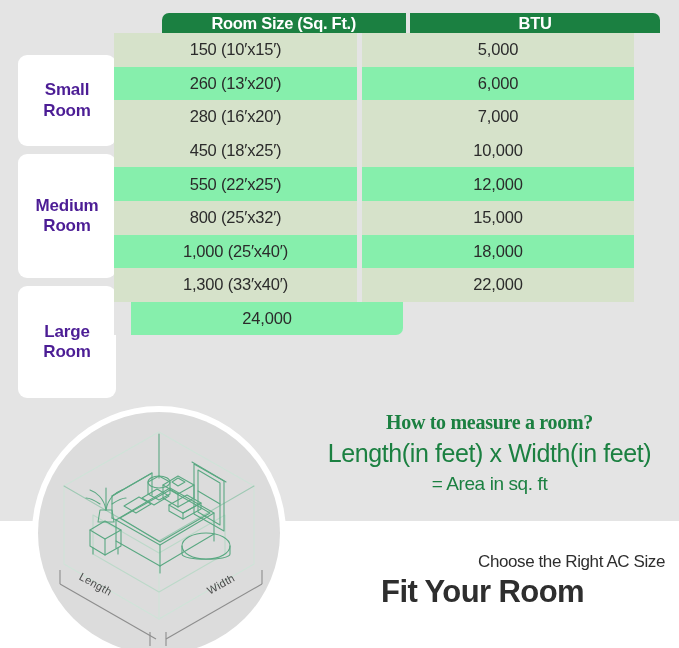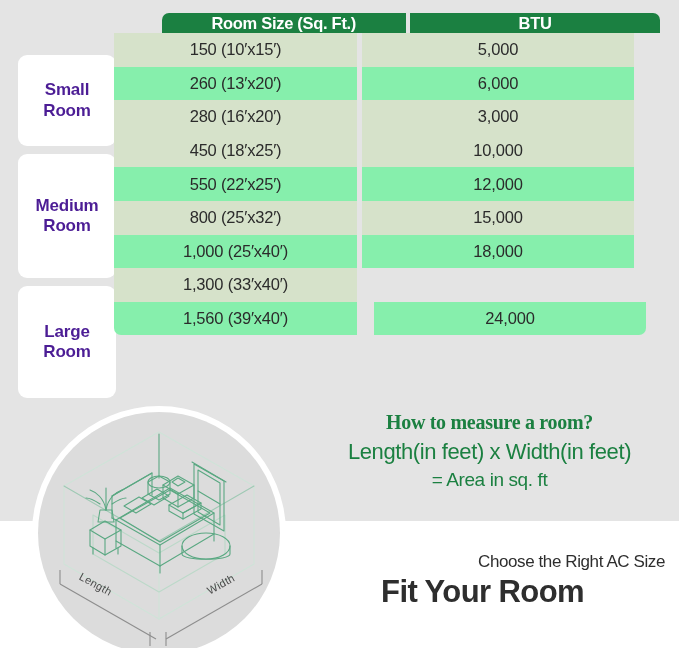--- a/index.html
+++ b/index.html
@@ -152,21 +152,21 @@
     color: #1b8041;
   }
   .measure-title {
     font-size: 20px;
     font-weight: bold;
     letter-spacing: -0.3px;
     line-height: 1.25;
     font-family: Liberation Serif, serif;
   }
   .measure-line1 {
-    font-size: 22px;
+    font-size: 25px;
     letter-spacing: -0.4px;
     line-height: 1.35;
     margin-top: 2px;
   }
   .measure-line2 {
     font-size: 19px;
     letter-spacing: -0.4px;
     line-height: 1.35;
   }
 
@@ -249,21 +249,21 @@
         <div class="tcell c-btu">5,000</div>
       </div>
       <div class="trow band-dark">
         <div class="tcell c-room">260 (13′x20′)</div>
         <div class="c-gap"></div>
         <div class="tcell c-btu">6,000</div>
       </div>
       <div class="trow band-light">
         <div class="tcell c-room">280 (16′x20′)</div>
         <div class="c-gap"></div>
-        <div class="tcell c-btu">3,000</div>
+        <div class="tcell c-btu">7,000</div>
       </div>
       <div class="trow band-light">
         <div class="tcell c-room">450 (18′x25′)</div>
         <div class="c-gap"></div>
         <div class="tcell c-btu">10,000</div>
       </div>
       <div class="trow band-dark">
         <div class="tcell c-room">550 (22′x25′)</div>
         <div class="c-gap"></div>
         <div class="tcell c-btu">12,000</div>
@@ -274,23 +274,23 @@
         <div class="tcell c-btu">15,000</div>
       </div>
       <div class="trow band-dark">
         <div class="tcell c-room">1,000 (25′x40′)</div>
         <div class="c-gap"></div>
         <div class="tcell c-btu">18,000</div>
       </div>
       <div class="trow band-light">
         <div class="tcell c-room">1,300 (33′x40′)</div>
         <div class="c-gap"></div>
+        <div class="tcell c-btu">22,000</div>
       </div>
       <div class="trow band-dark">
-        <div class="tcell c-room">1,560 (39′x40′)</div>
         <div class="c-gap"></div>
         <div class="tcell c-btu">24,000</div>
       </div>
     </div>
 </div>
 
 <div class="illus-ring"></div>
 <div class="illus-circle"></div>
 <svg class="illus-svg" viewBox="0 0 242 242">
   <defs>

